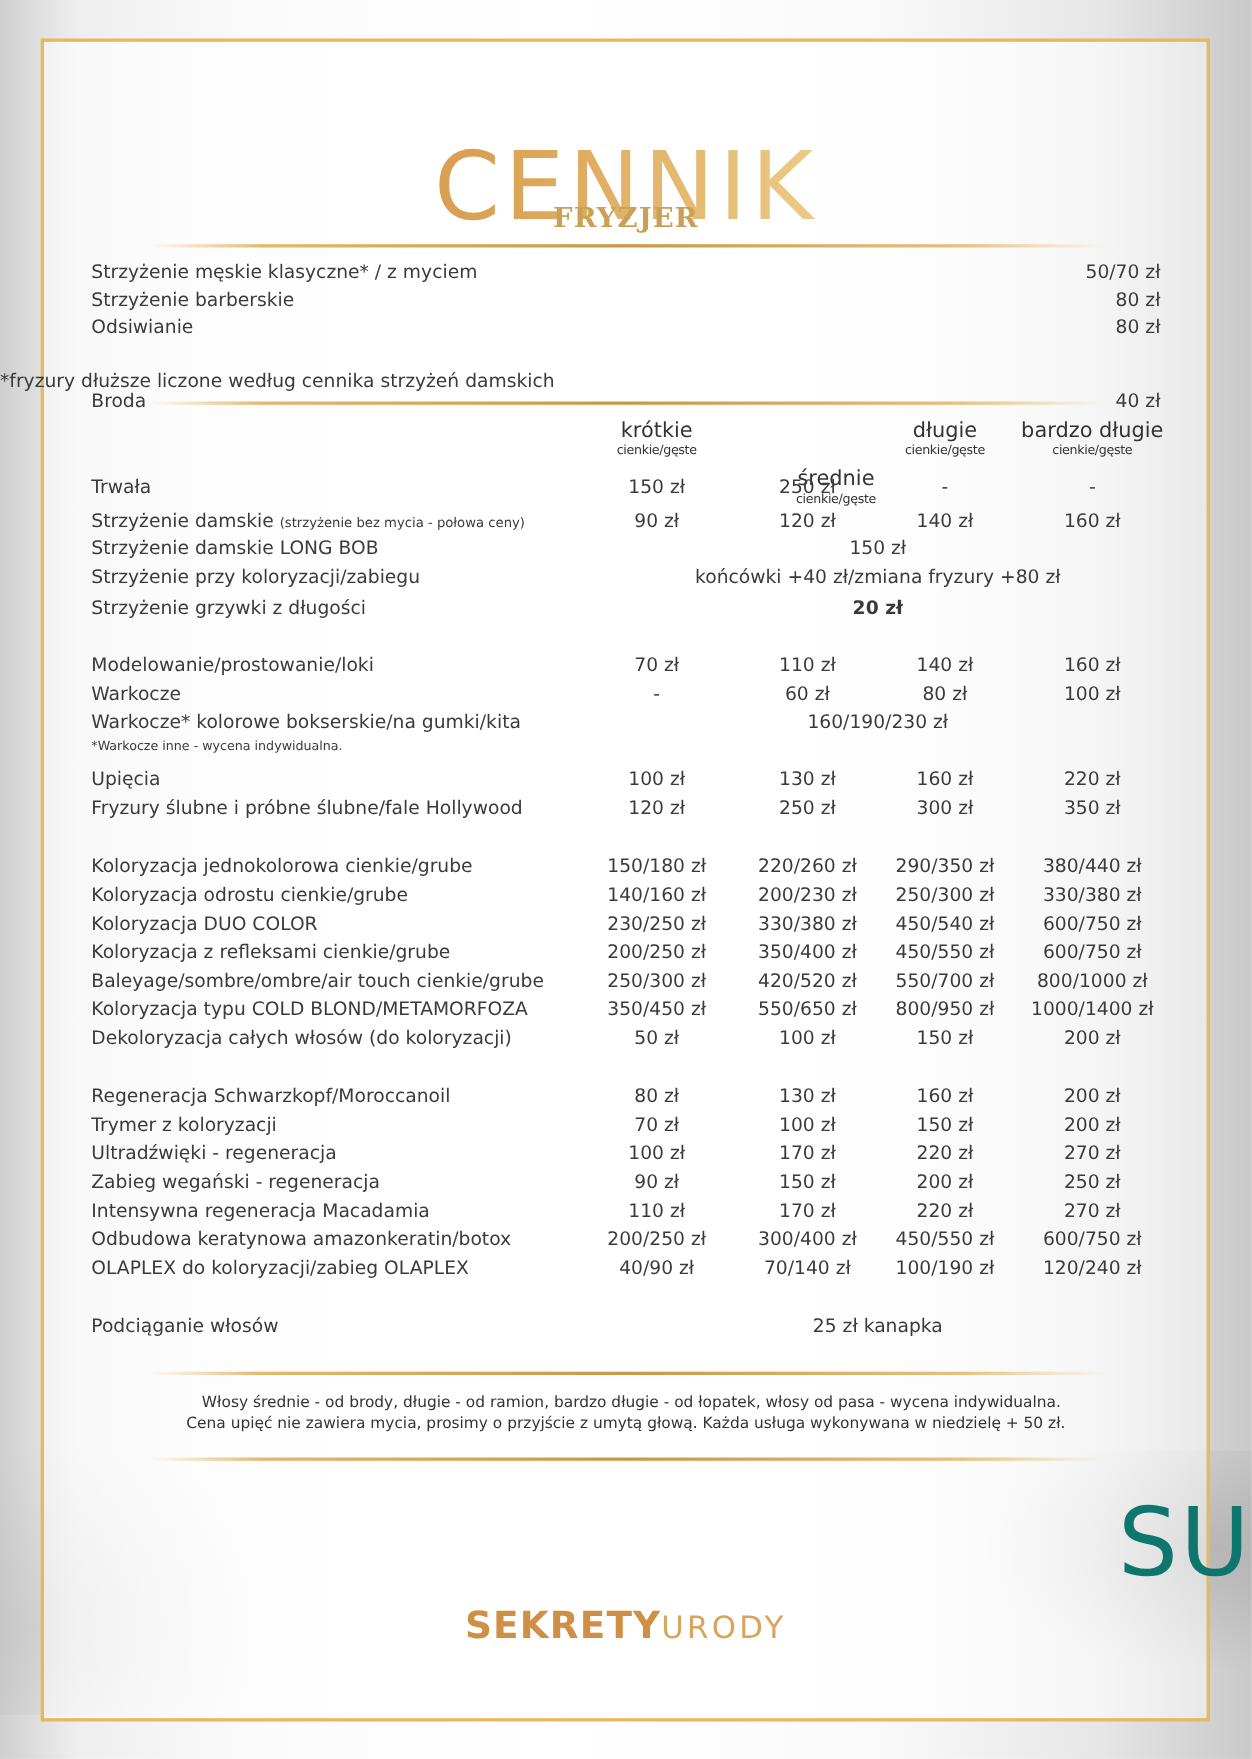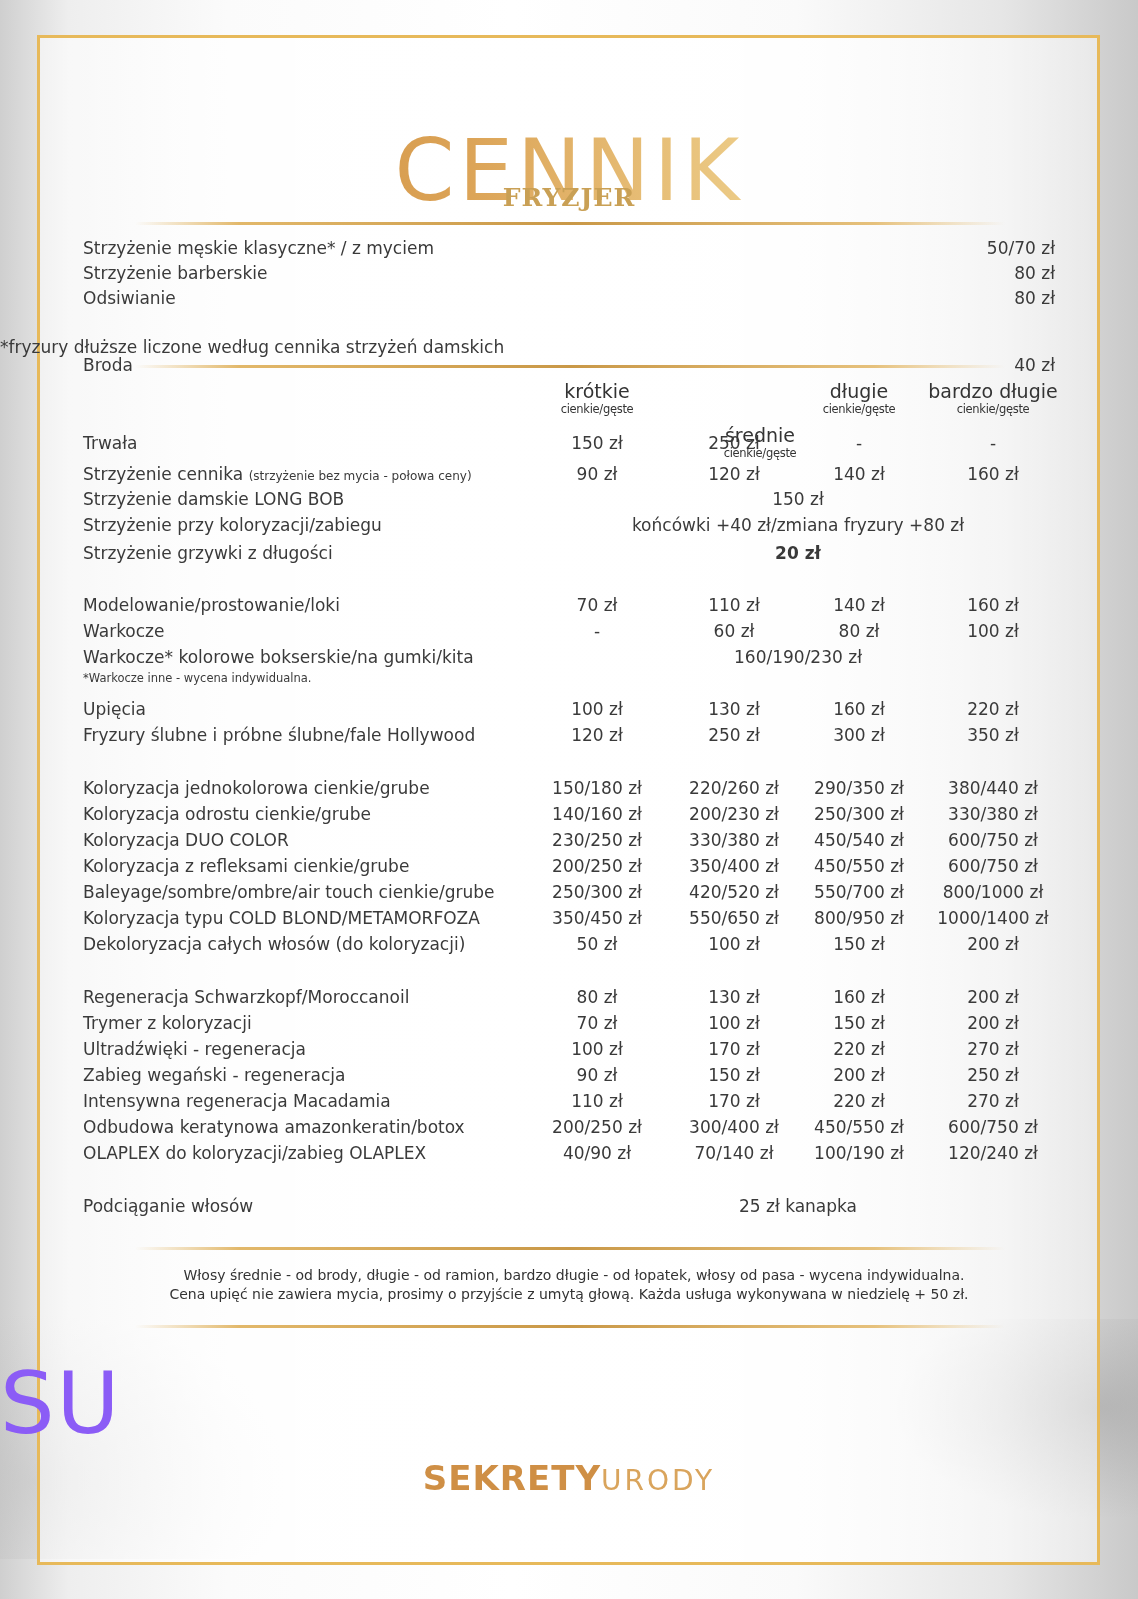--- a/index.html
+++ b/index.html
@@ -47,22 +47,22 @@
   .cell { position:absolute; width:150px; text-align:center; margin-left:-75px; }
   .span { position:absolute; width:500px; text-align:center; margin-left:-250px; }
   .c1 { left:514px; } .c2 { left:651px; } .c3 { left:776px; } .c4 { left:910px; }
   .spanmid { left:715px; }
   .note-small { position:absolute; left:83px; font-size:11.5px; }
   .head { position:absolute; top:380px; font-size:19px; text-align:center; width:160px; margin-left:-80px; line-height:22px; color:#333; }
   .head .sub { font-size:11.5px; display:block; line-height:14px; letter-spacing:-0.3px; }
   .centered { position:absolute; left:0; right:0; }
   .footer-note { position:absolute; left:0; right:0; text-align:center; font-size:14px; line-height:19px; color:#333; }
   .logo-su {
-    position:absolute; left:0; right:0; top:1358px; text-align:left;
-    font-size:86px; font-weight:normal; letter-spacing:2px; color:#8b5cf6; line-height:90px;
+    position:absolute; left:0; right:0; top:1358px; text-align:right;
+    font-size:86px; font-weight:normal; letter-spacing:2px; color:#0f766e; line-height:90px;
   }
   .logo-name {
     position:absolute; left:0; right:0; top:1458px; text-align:center; font-size:34px; line-height:40px;
   }
   .logo-name .bold { font-weight:bold; color:#cf8f45; letter-spacing:1px; }
   .logo-name .light { color:#d9a45c; letter-spacing:3px; font-size:28px; }
 </style>
 </head>
 <body>
 
@@ -115,21 +115,21 @@
 </div>
 
 <div class="row" style="top:430px;">
   <span class="name">Trwała</span>
   <span class="cell c1">150 zł</span>
   <span class="cell c2">250 zł</span>
   <span class="cell c3">-</span>
   <span class="cell c4">-</span>
 </div>
 <div class="row" style="top:461px;">
-  <span class="name"><span>Strzyżenie cennika</span> <small>(strzyżenie bez mycia - połowa ceny)</small></span>
+  <span class="name"><span>Strzyżenie damskie</span> <small>(strzyżenie bez mycia - połowa ceny)</small></span>
   <span class="cell c1">90 zł</span>
   <span class="cell c2">120 zł</span>
   <span class="cell c3">140 zł</span>
   <span class="cell c4">160 zł</span>
 </div>
 <div class="row" style="top:486px;">
   <span class="name">Strzyżenie damskie LONG BOB</span>
   <span class="span spanmid">150 zł</span>
 </div>
 <div class="row" style="top:512px;">

